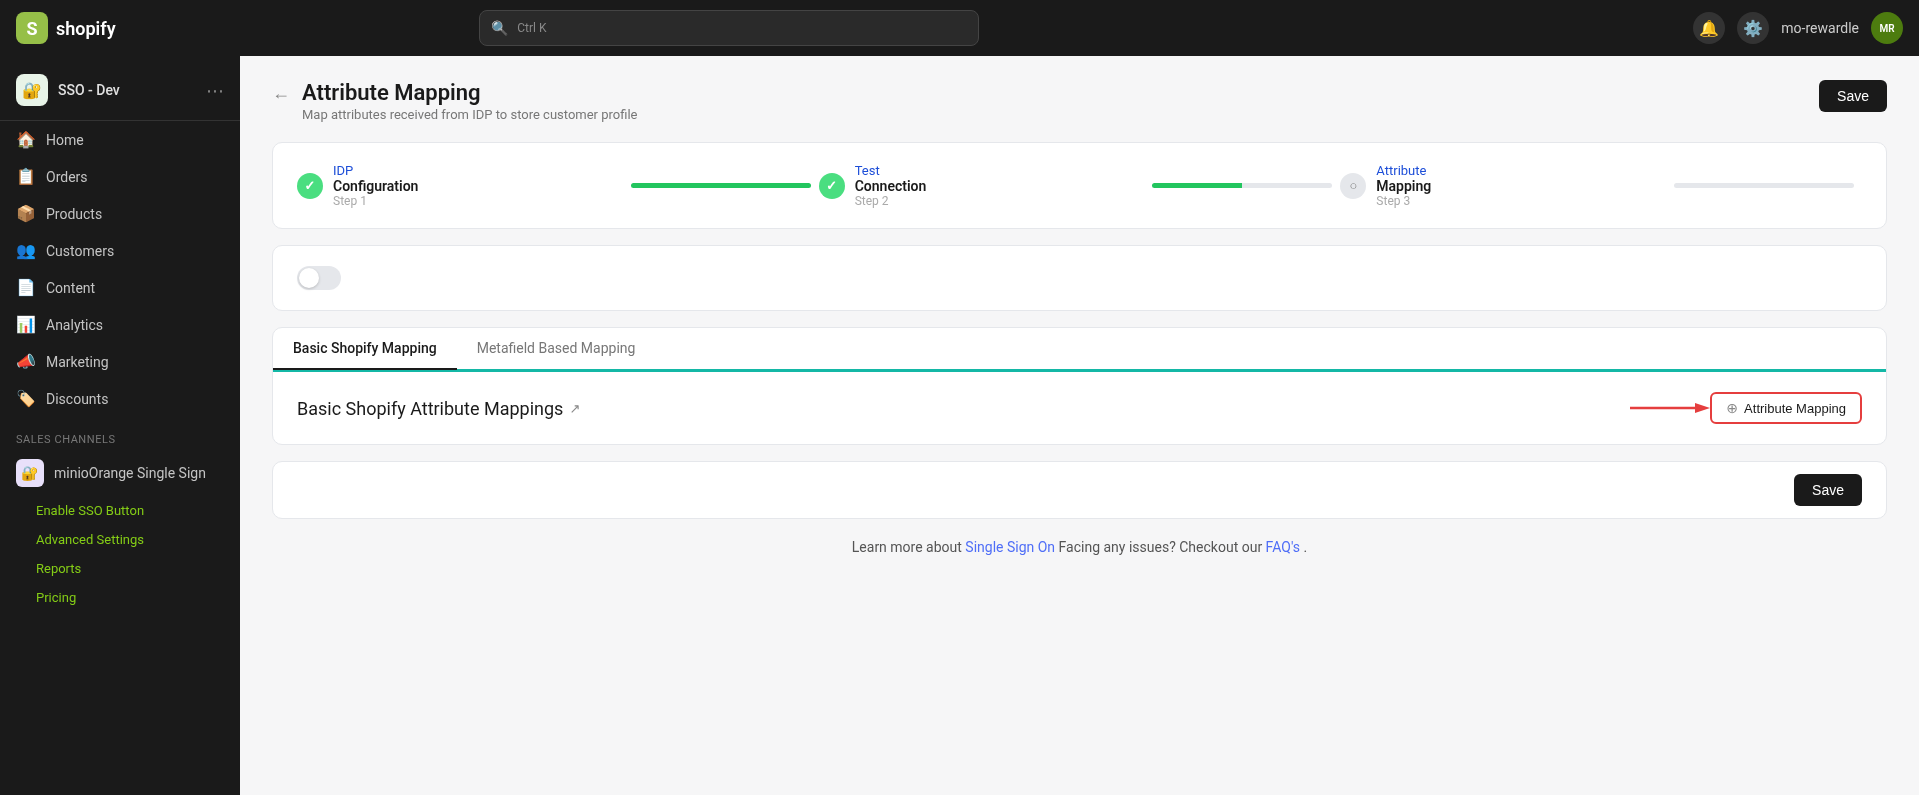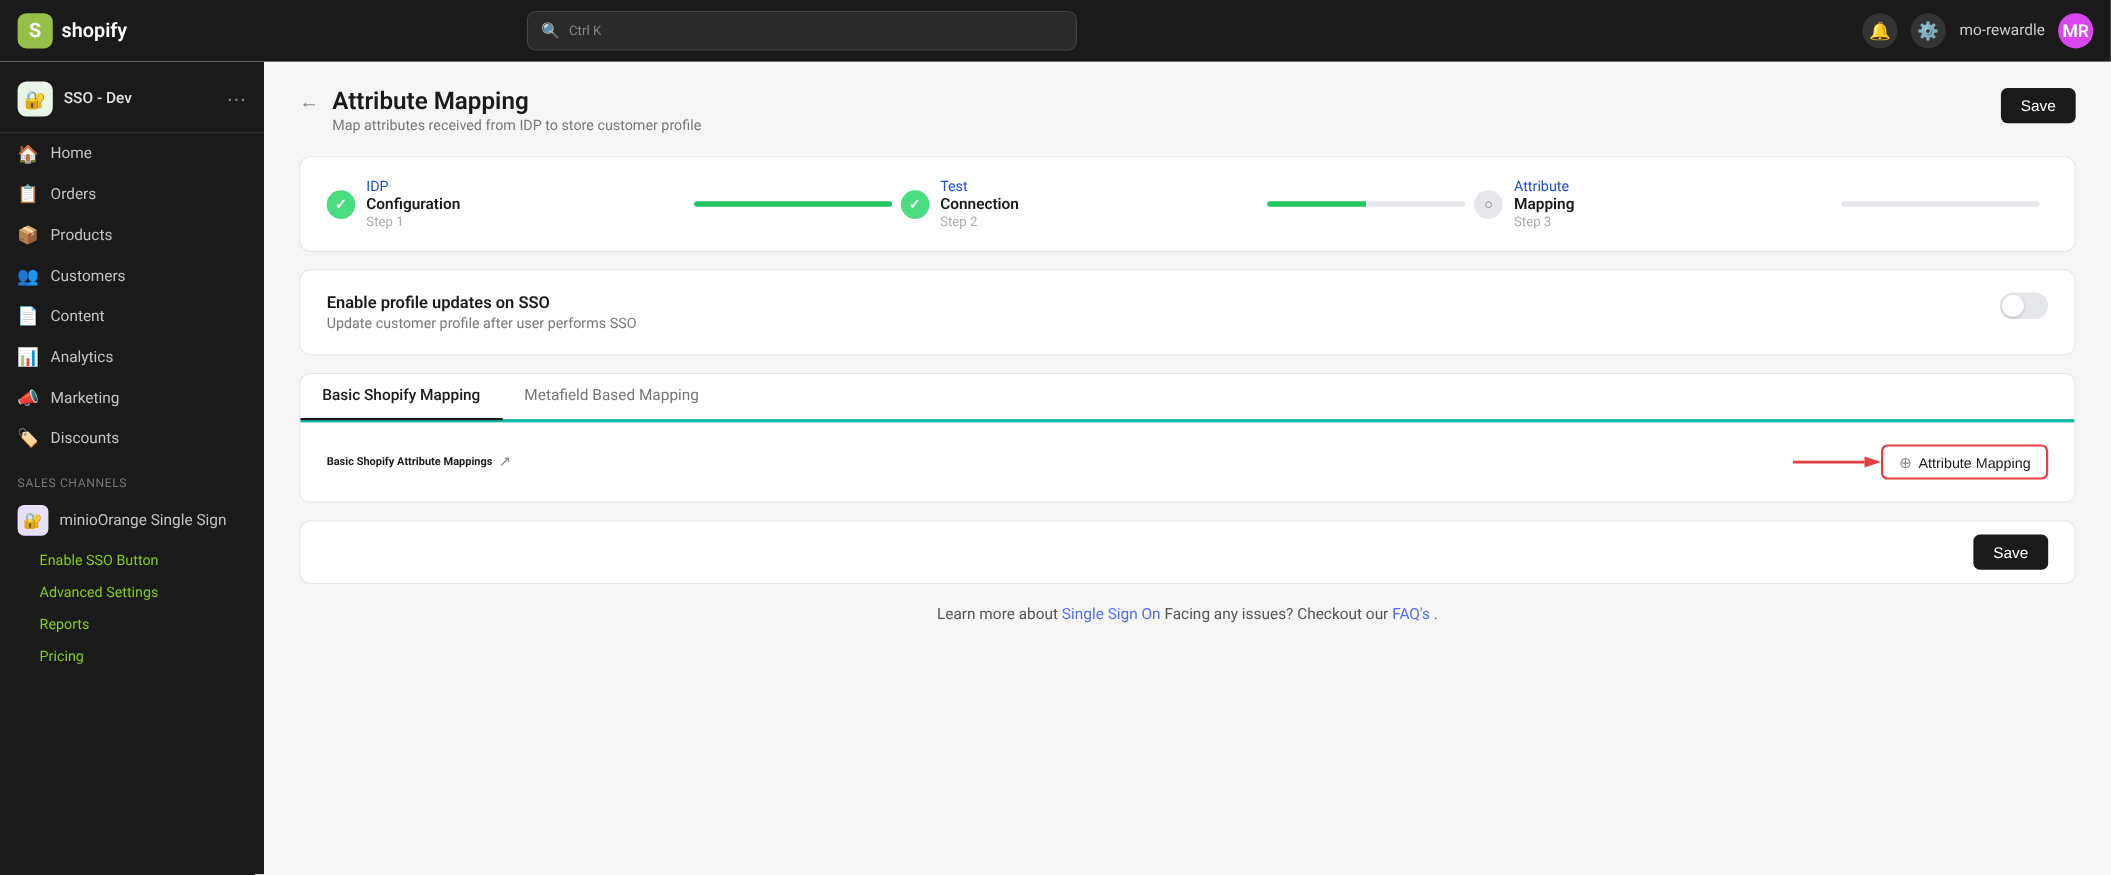--- a/index.html
+++ b/index.html
@@ -40,22 +40,22 @@
       color: #888; font-size: 12px;
     }
     .topbar-right {
       display: flex; align-items: center; gap: 12px; margin-left: auto;
     }
     .topbar-icon {
       width: 32px; height: 32px; border-radius: 50%; background: #333;
       display: flex; align-items: center; justify-content: center; color: #ccc; font-size: 16px; cursor: pointer;
     }
     .user-avatar {
-      width: 32px; height: 32px; border-radius: 50%; background: #d946ef;
-      display: flex; align-items: center; justify-content: center; color: white; font-size: 16px; font-weight: 600;
+      width: 32px; height: 32px; border-radius: 50%; background: #4d7c0f;
+      display: flex; align-items: center; justify-content: center; color: white; font-size: 10px; font-weight: 600;
       cursor: pointer;
     }
     .user-name { color: #ccc; font-size: 14px; }
 
     
     .layout { display: flex; flex: 1; overflow: hidden; }
 
     
     .sidebar {
       width: 240px; background: #1a1a1a; flex-shrink: 0;
@@ -168,21 +168,21 @@
       display: flex; border-bottom: 3px solid #14b8a6; padding: 0 0;
     }
     .tab {
       padding: 12px 20px; font-size: 14px; cursor: pointer; color: #777;
       border-bottom: 2px solid transparent; margin-bottom: -1px;
     }
     .tab.active { color: #1a1a1a; font-weight: 500; border-bottom: 2px solid #1a1a1a; }
 
     .tab-content { padding: 20px 24px; }
     .tab-content-row { display: flex; align-items: center; }
-    .attr-mapping-title { font-size: 10px; font-weight: 700; color: #1a1a1a; }
+    .attr-mapping-title { font-size: 18px; font-weight: 400; color: #1a1a1a; }
     .external-link-icon { margin-left: 6px; color: #888; font-size: 13px; cursor: pointer; }
 
     
     .arrow-highlight {
       display: flex; align-items: center; gap: 0; margin-left: auto;
     }
     .red-arrow {
       display: flex; align-items: center;
     }
     .attr-mapping-btn {
@@ -333,24 +333,20 @@
             <div class="step-num">Step 3</div>
           </div>
         </div>
 
         <div class="step-progress empty"></div>
 
       </div>
     </div>
 
     <div class="card toggle-card">
-      <div class="toggle-info">
-        <div class="toggle-title">Enable profile updates on SSO</div>
-        <div class="toggle-desc">Update customer profile after user performs SSO</div>
-      </div>
       <div class="toggle-switch">
         <div class="knob"></div>
       </div>
     </div>
 
     <div class="card tabs-card">
       <div class="tabs-row">
         <div class="tab active">Basic Shopify Mapping</div>
         <div class="tab">Metafield Based Mapping</div>
       </div>

